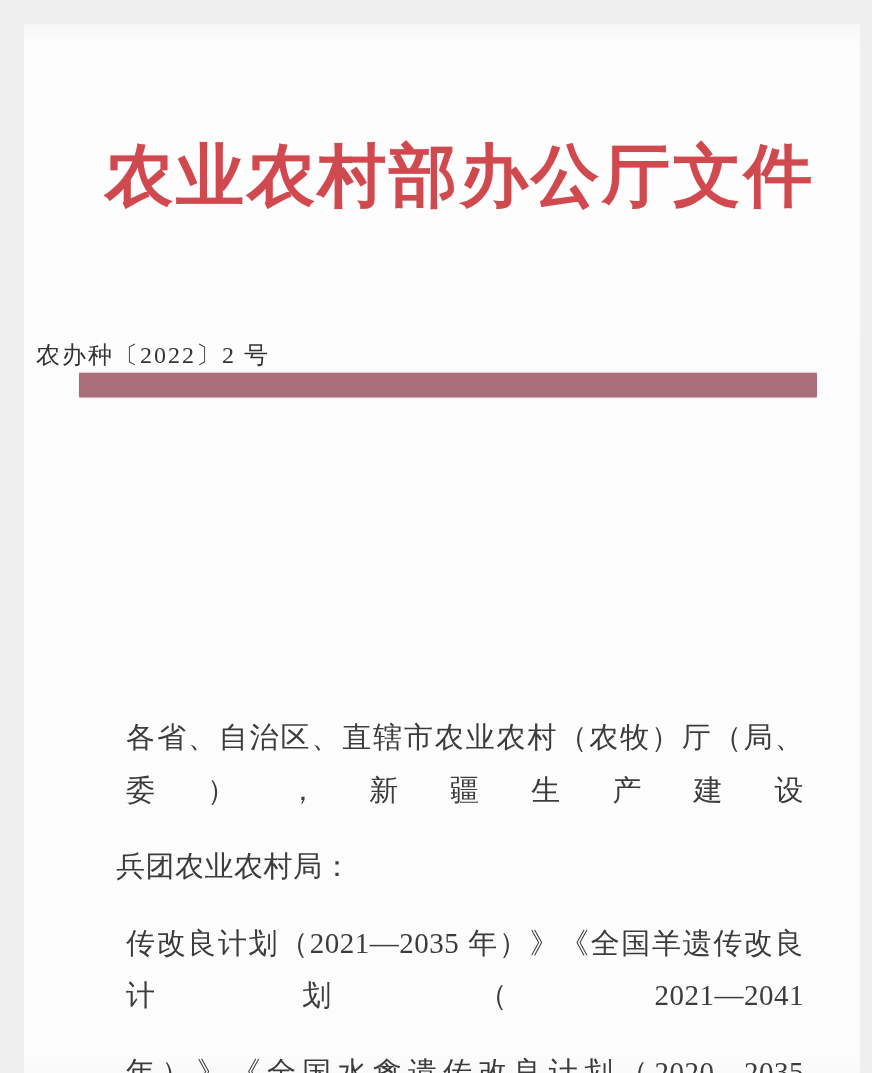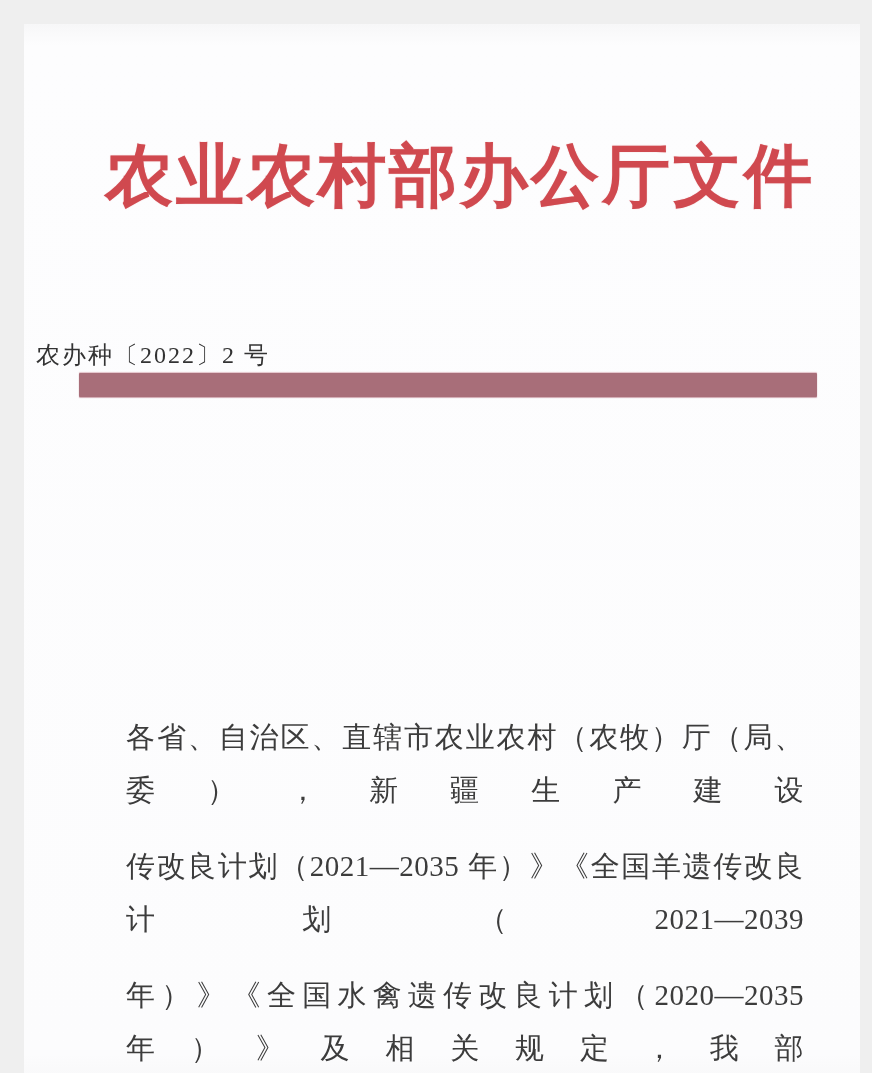--- a/index.html
+++ b/index.html
@@ -111,20 +111,21 @@
 
   <div class="header-title">农业农村部办公厅文件</div>
 
   <div class="doc-number">农办种〔2022〕2 号</div>
 
   <div class="red-rule"></div>
 
 
   <div class="body-text">
     <div class="body-line justify">各省、自治区、直辖市农业农村（农牧）厅（局、委），新疆生产建设</div>
-    <div class="body-line justify">传改良计划（2021—2035 年）》《全国羊遗传改良计划（2021—2039</div>
+    <div class="body-line">兵团农业农村局：</div>
+    <div class="body-line justify">传改良计划（2021—2035 年）》《全国羊遗传改良计划（2021—2041</div>
     <div class="body-line justify">年）》《全国水禽遗传改良计划（2020—2035 年）》及相关规定，我部</div>
 
   </div>
 
   <div class="page-number">— 1 —</div>
 
 </div>
 
 </body></html>

